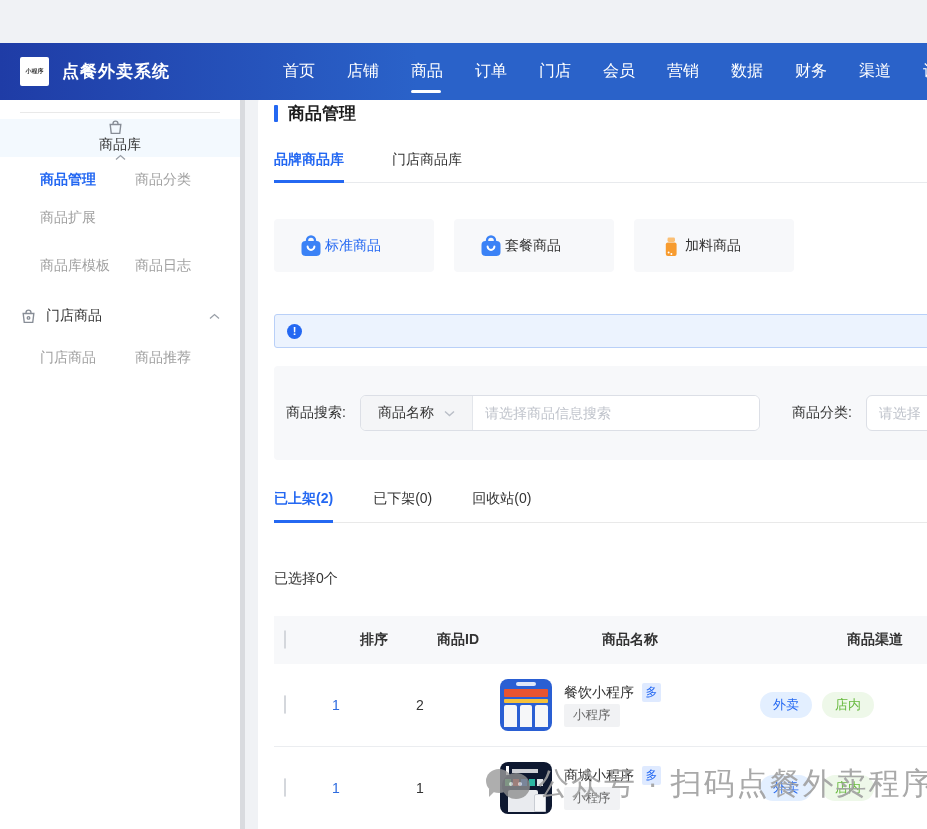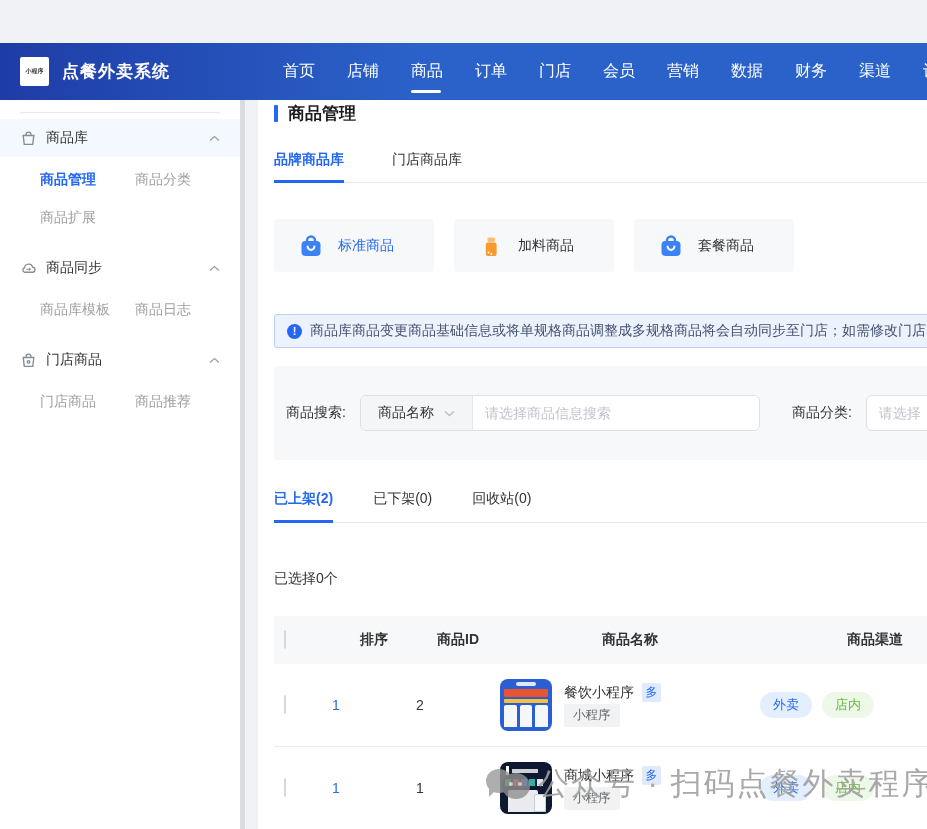--- a/index.html
+++ b/index.html
@@ -20,21 +20,21 @@
   .topnav-item { position:relative; color:#fff; font-size:16px; white-space:nowrap; cursor:pointer;
     height:57px; display:flex; align-items:center; }
   .topnav-item.active::after { content:""; position:absolute; left:0; right:2px; bottom:7px;
     height:3px; background:#fff; border-radius:2px; }
 
   
   .sidebar { position:absolute; left:0; top:57px; width:240px; height:772px; background:#fff; z-index:20; }
   .sidebar-title { margin:20px 0 0 20px; font-size:16px; font-weight:bold; color:#1c1c1c; }
   .sidebar-divider { margin:14px 20px 0 20px; height:1px; background:#e9e9e9; }
   .side-section { display:flex; align-items:center; height:38px; padding:0 20px; margin-top:6px; cursor:pointer; }
-  .side-section.highlight { background:#f3f9fe; }
+  .side-section.highlight { background:#f3f9fe;flex-direction:column; }
   .side-section .sec-icon { width:17px; height:17px; margin-right:9px; flex:none; display:flex; align-items:center; }
   .side-section .sec-label { font-size:14px; color:#333; flex:1; }
   .side-section .chev { flex:none; }
   .side-subgrid { padding:4px 0 6px 40px; }
   .side-subrow { display:flex; height:38px; align-items:center; }
   .side-sub { width:95px; font-size:14px; color:#a0a0a0; cursor:pointer; }
   .side-sub.active { color:#2468f2; font-weight:bold; }
   .side-scrollbar { position:absolute; left:240px; top:57px; width:5px; height:772px; background:#d9dbdf; z-index:21; }
 
   
@@ -46,21 +46,21 @@
   .title-bar { width:4px; height:17px; background:#2468f2; border-radius:1px; margin-right:10px; }
   .page-title { font-size:17px; font-weight:bold; color:#1c1c1c; }
 
   .lib-tabs { display:flex; gap:48px; margin-top:26px; border-bottom:1px solid #e8eaed; width:944px; }
   .lib-tab { position:relative; font-size:14px; color:#333; padding-bottom:13px; cursor:pointer; }
   .lib-tab.active { color:#2468f2; font-weight:bold; }
   .lib-tab.active::after { content:""; position:absolute; left:0; right:0; bottom:-1px; height:3px; background:#2468f2; }
 
   .create-row { display:flex; gap:20px; margin-top:36px; }
   .create-btn { width:160px; height:53px; background:#f7f8fa; border-radius:4px; display:flex;
-    align-items:center; padding-left:24px; gap:14px; cursor:pointer; }
+    align-items:center; padding-left:24px; gap:1px; cursor:pointer; }
   .create-btn .cb-label { font-size:14px; color:#333; }
   .create-btn.primary .cb-label { color:#2468f2; }
 
   .notice { margin-top:42px; width:944px; height:34px; background:#ecf3fe; border:1px solid #b9d0f8;
     border-radius:3px; display:flex; align-items:center; padding-left:12px; gap:8px; }
   .notice-icon { width:15px; height:15px; border-radius:50%; background:#2468f2; color:#fff;
     font-size:11px; font-weight:bold; display:flex; align-items:center; justify-content:center; flex:none; }
   .notice-text { font-size:14px; color:#45506b; white-space:nowrap; }
 
   .search-panel { margin-top:18px; width:944px; height:94px; background:#f7f8fa; border-radius:4px;
@@ -183,34 +183,20 @@
     <div class="side-subgrid">
       <div class="side-subrow">
         <span class="side-sub active">商品管理</span>
         <span class="side-sub">商品分类</span>
       </div>
       <div class="side-subrow">
         <span class="side-sub">商品扩展</span>
       </div>
     </div>
 
-    <div class="side-section">
-      <span class="sec-icon">
-        <svg width="17" height="17" viewBox="0 0 16 16" fill="none" stroke="#878d96" stroke-width="1.3">
-          <path d="M4.2 11.5 h7.3 a2.4 2.4 0 0 0 .4-4.8 a3.9 3.9 0 0 0-7.6.6 a2.2 2.2 0 0 0-.1 4.2z"></path>
-          <path d="M6 8.7 h3.6 m-1-1.1 l1.1 1.1 l-1.1 1.1" stroke-width="1.1"></path>
-        </svg>
-      </span>
-      <span class="sec-label">商品同步</span>
-      <span class="chev">
-        <svg width="11" height="7" viewBox="0 0 11 7" fill="none" stroke="#9aa0a8" stroke-width="1.3">
-            <path d="M1 5.5 L5.5 1.5 L10 5.5"></path>
-          </svg>
-      </span>
-    </div>
     <div class="side-subgrid">
       <div class="side-subrow">
         <span class="side-sub">商品库模板</span>
         <span class="side-sub">商品日志</span>
       </div>
     </div>
 
     <div class="side-section">
       <span class="sec-icon">
         <svg width="17" height="17" viewBox="0 0 16 16" fill="none" stroke="#878d96" stroke-width="1.3">
@@ -255,43 +241,42 @@
               <path d="M9 10 V7.5 a4 4 0 0 1 8 0 V10" fill="none" stroke="#3b82f6" stroke-width="2.4"></path>
               <rect x="3.5" y="8" width="19" height="15" rx="4" fill="#3b82f6"></rect>
               <path d="M9.6 13.5 a3.4 3.4 0 0 0 6.8 0" fill="none" stroke="#fff" stroke-width="2" stroke-linecap="round"></path>
             </svg>
           </span>
           <span class="cb-label">标准商品</span>
         </div>
         <div class="create-btn">
           <span>
             <svg width="26" height="26" viewBox="0 0 26 26">
+              <path d="M9 10 V7.5 a4 4 0 0 1 8 0 V10" fill="none" stroke="#3b82f6" stroke-width="2.4"></path>
+              <rect x="3.5" y="8" width="19" height="15" rx="4" fill="#3b82f6"></rect>
+              <path d="M9.6 13.5 a3.4 3.4 0 0 0 6.8 0" fill="none" stroke="#fff" stroke-width="2" stroke-linecap="round"></path>
+            </svg>
+          </span>
+          <span class="cb-label">套餐商品</span>
+        </div>
+        <div class="create-btn">
+          <span>
+            <svg width="26" height="26" viewBox="0 0 26 26">
               <rect x="9.5" y="4.5" width="7.5" height="4.5" rx="1.4" fill="#fbbf74"></rect>
               <rect x="7.8" y="9.5" width="10.8" height="13.5" rx="2" fill="#f79b2e"></rect>
               <circle cx="10.6" cy="19.6" r="1" fill="#fff"></circle>
                 <circle cx="13.4" cy="21" r="1" fill="#fff"></circle>
             </svg>
           </span>
           <span class="cb-label">加料商品</span>
         </div>
-        <div class="create-btn">
-          <span>
-            <svg width="26" height="26" viewBox="0 0 26 26">
-              <path d="M9 10 V7.5 a4 4 0 0 1 8 0 V10" fill="none" stroke="#3b82f6" stroke-width="2.4"></path>
-              <rect x="3.5" y="8" width="19" height="15" rx="4" fill="#3b82f6"></rect>
-              <path d="M9.6 13.5 a3.4 3.4 0 0 0 6.8 0" fill="none" stroke="#fff" stroke-width="2" stroke-linecap="round"></path>
-            </svg>
-          </span>
-          <span class="cb-label">套餐商品</span>
-        </div>
       </div>
 
       <div class="notice">
         <span class="notice-icon">!</span>
-        <span class="notice-text">商品库商品变更商品基础信息或将单规格商品调整成多规格商品将会自动同步至门店；如需修改门店</span>
       </div>
 
       <div class="search-panel">
         <span class="search-label">商品搜索:</span>
         <div class="search-control">
           <div class="search-select">
             <span>商品名称</span>
             <span>
               <svg width="11" height="7" viewBox="0 0 11 7" fill="none" stroke="#b9bec7" stroke-width="1.4">
                   <path d="M1 1.5 L5.5 5.5 L10 1.5"></path>

